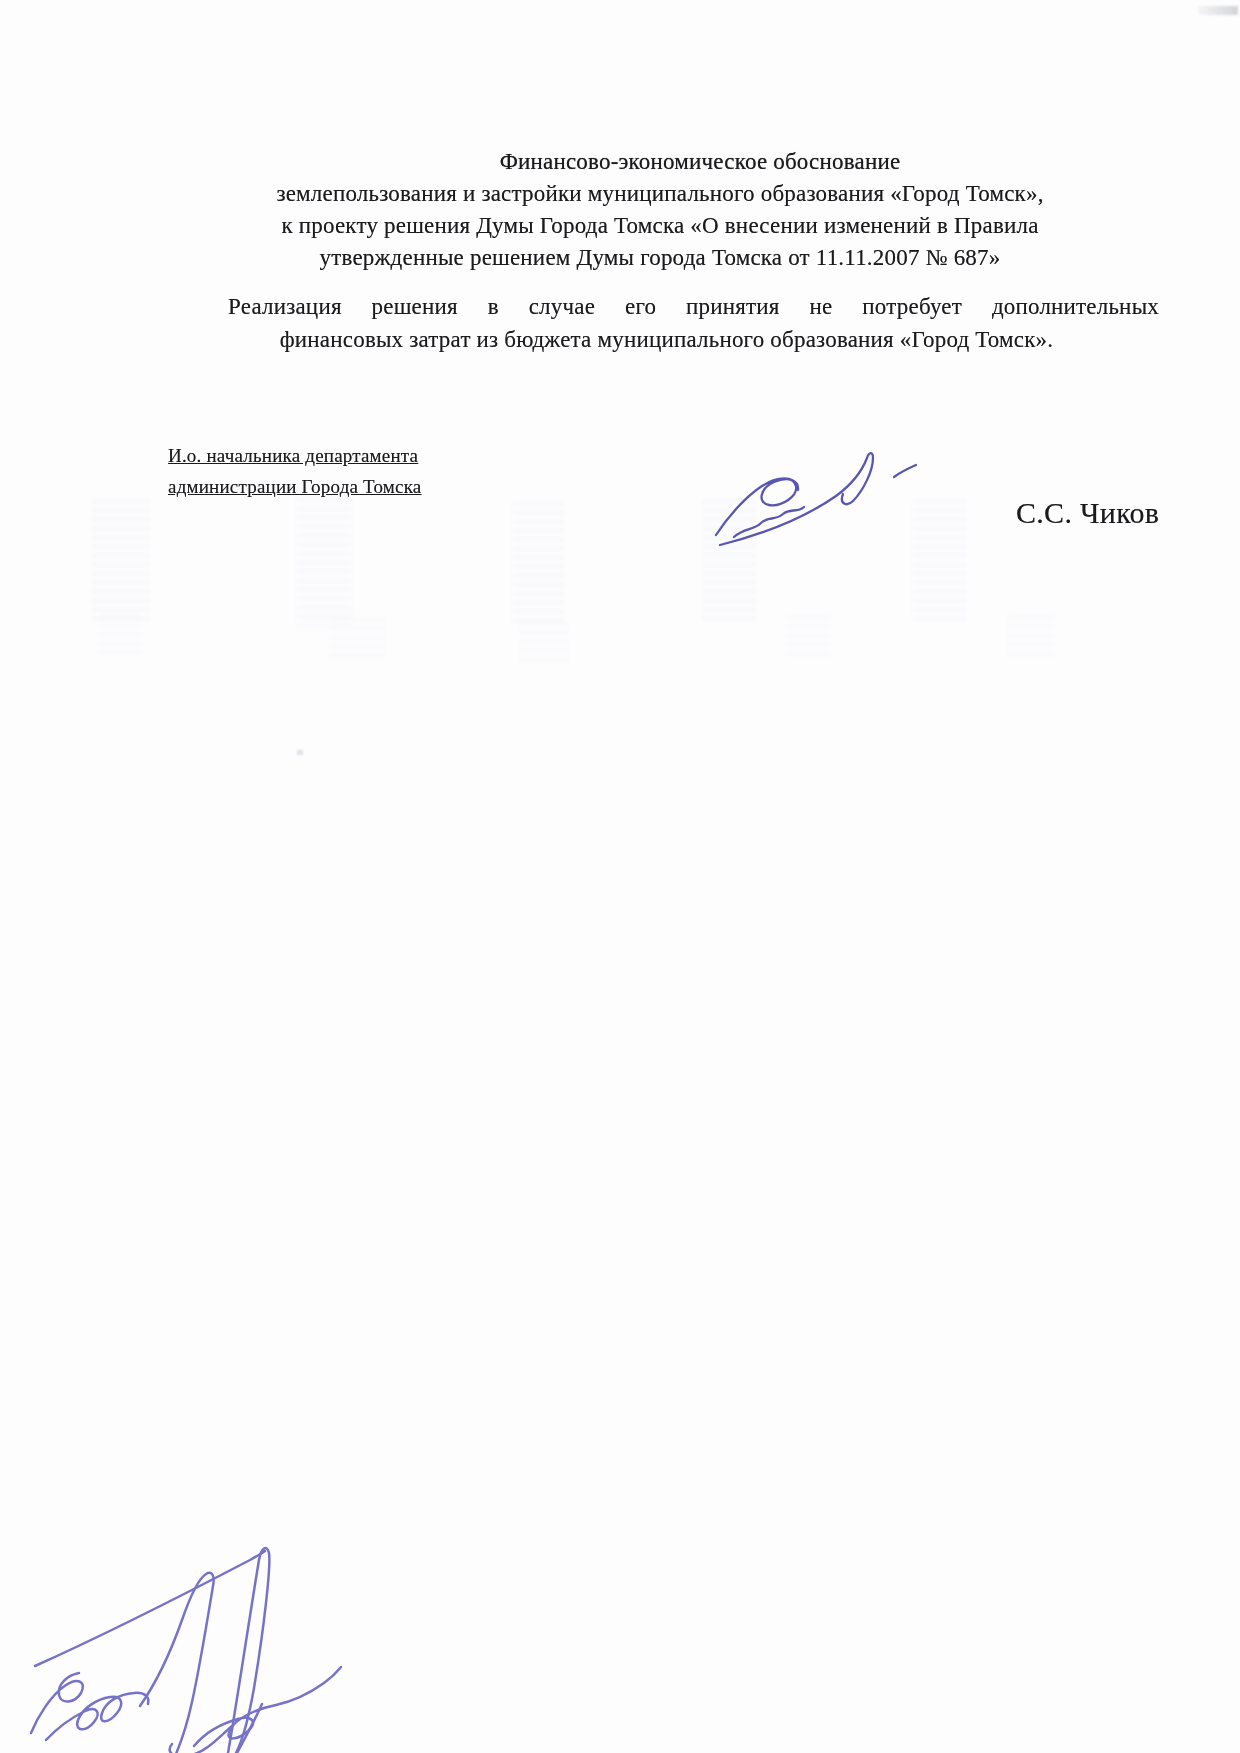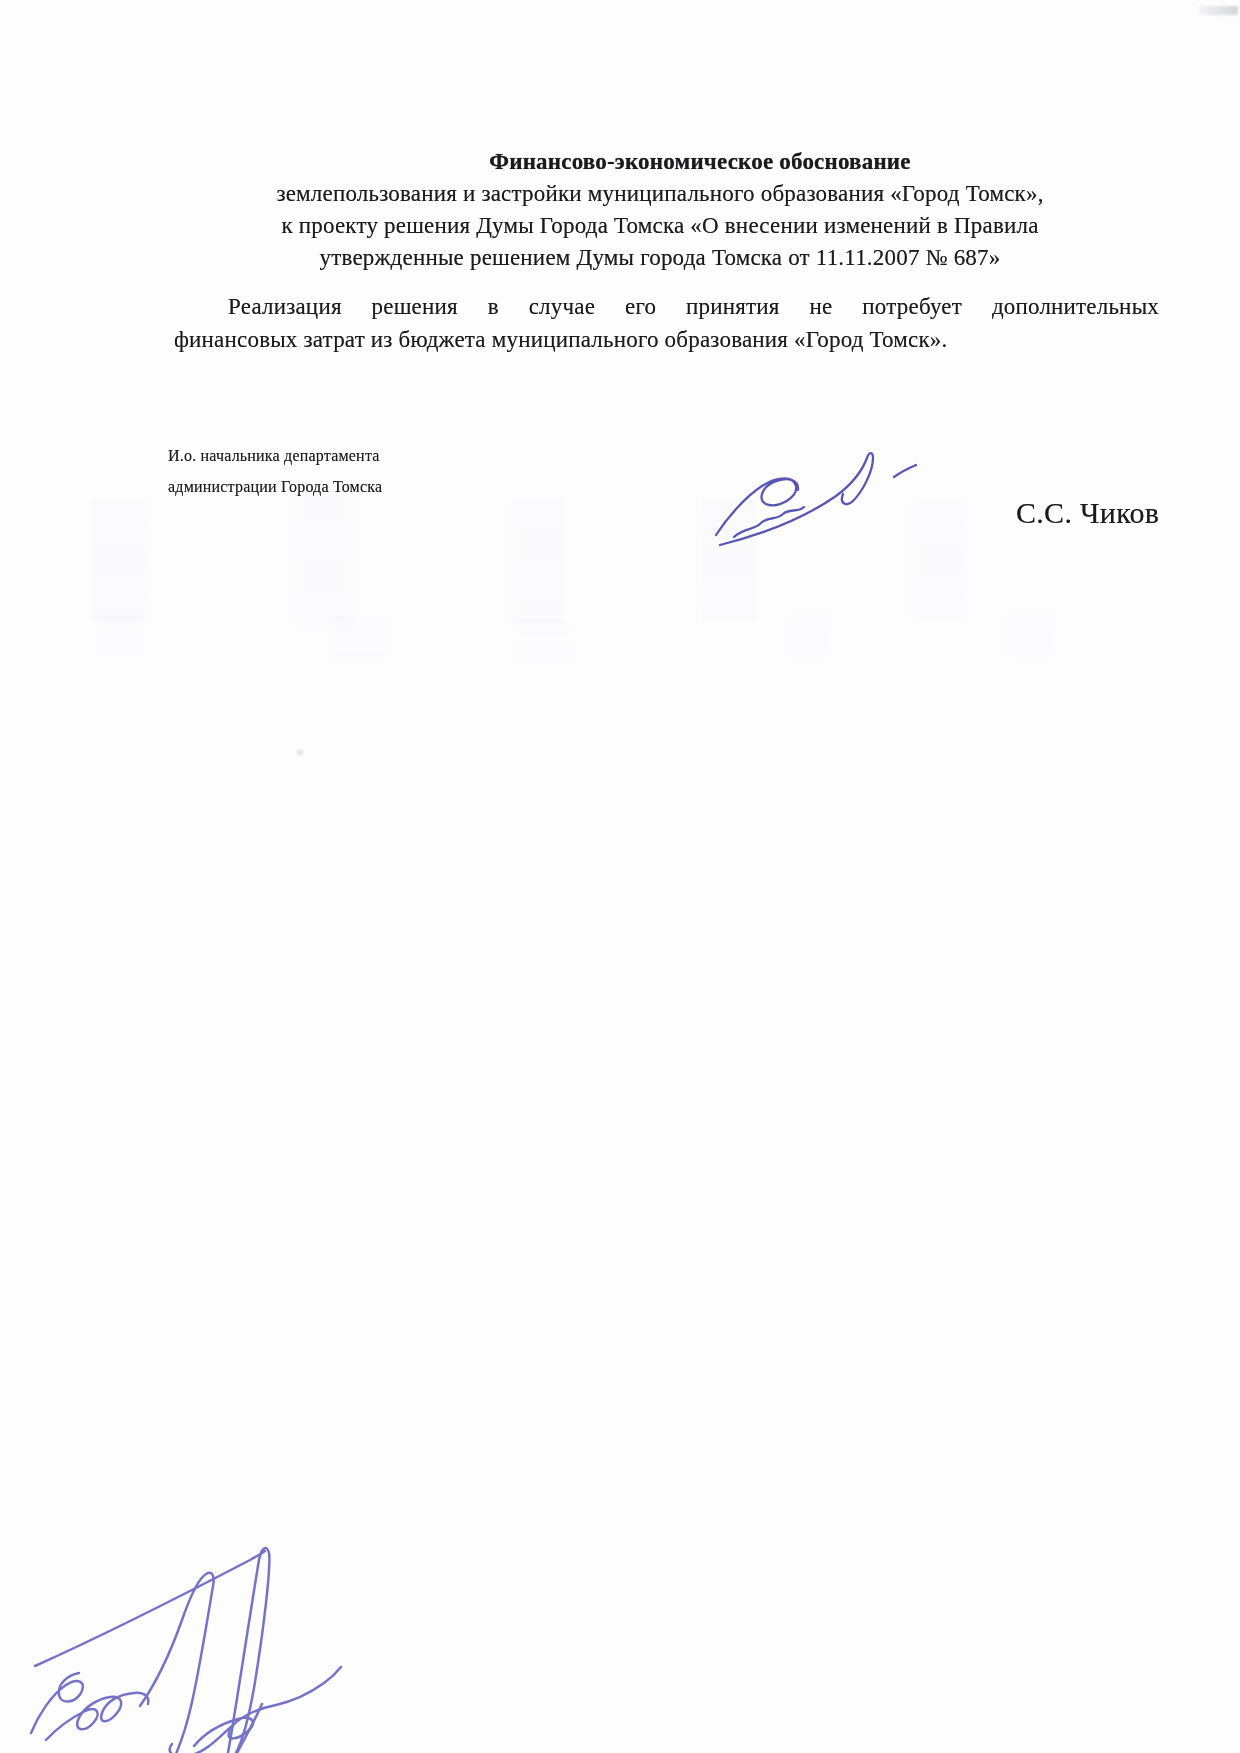--- a/index.html
+++ b/index.html
@@ -23,52 +23,53 @@
     position:absolute;
     left:140px; top:146px;
     width:1040px;
     text-align:center;
     font-size:23px;
     line-height:32px;
     letter-spacing:0.2px;
     text-shadow:0 0 .5px rgba(20,20,30,.55);
   }
   .title{
-    font-weight:bold;
+    font-weight:normal;
     transform:translateX(40px);
     text-shadow:0 0 .7px rgba(10,10,20,.7);
   }
   
   .paragraph{
     position:absolute;
     left:174px; top:290px;
     width:985px;
     font-size:23px;
     line-height:33px;
     letter-spacing:0.2px;
     text-shadow:0 0 .5px rgba(20,20,30,.5);
   }
   .par-line-1{
     text-indent:54px;
     text-align:justify;
     text-align-last:justify;
     white-space:normal;
   }
   .par-line-2{
-    text-align:left;
+    text-align:center;
   }
   
   .signatory{
     position:absolute;
     left:168px; top:440px;
     width:480px;
-    font-size:16px;
+    font-size:19px;
     line-height:31px;
     letter-spacing:0.2px;
     text-shadow:0 0 .5px rgba(20,20,30,.5);
+    text-decoration:underline;
   }
   .signatory-name{
     position:absolute;
     left:1016px; top:496px;
     font-size:30px;
     letter-spacing:0.3px;
     text-shadow:0 0 .5px rgba(20,20,30,.5);
   }
   .sig-small{
     position:absolute;

